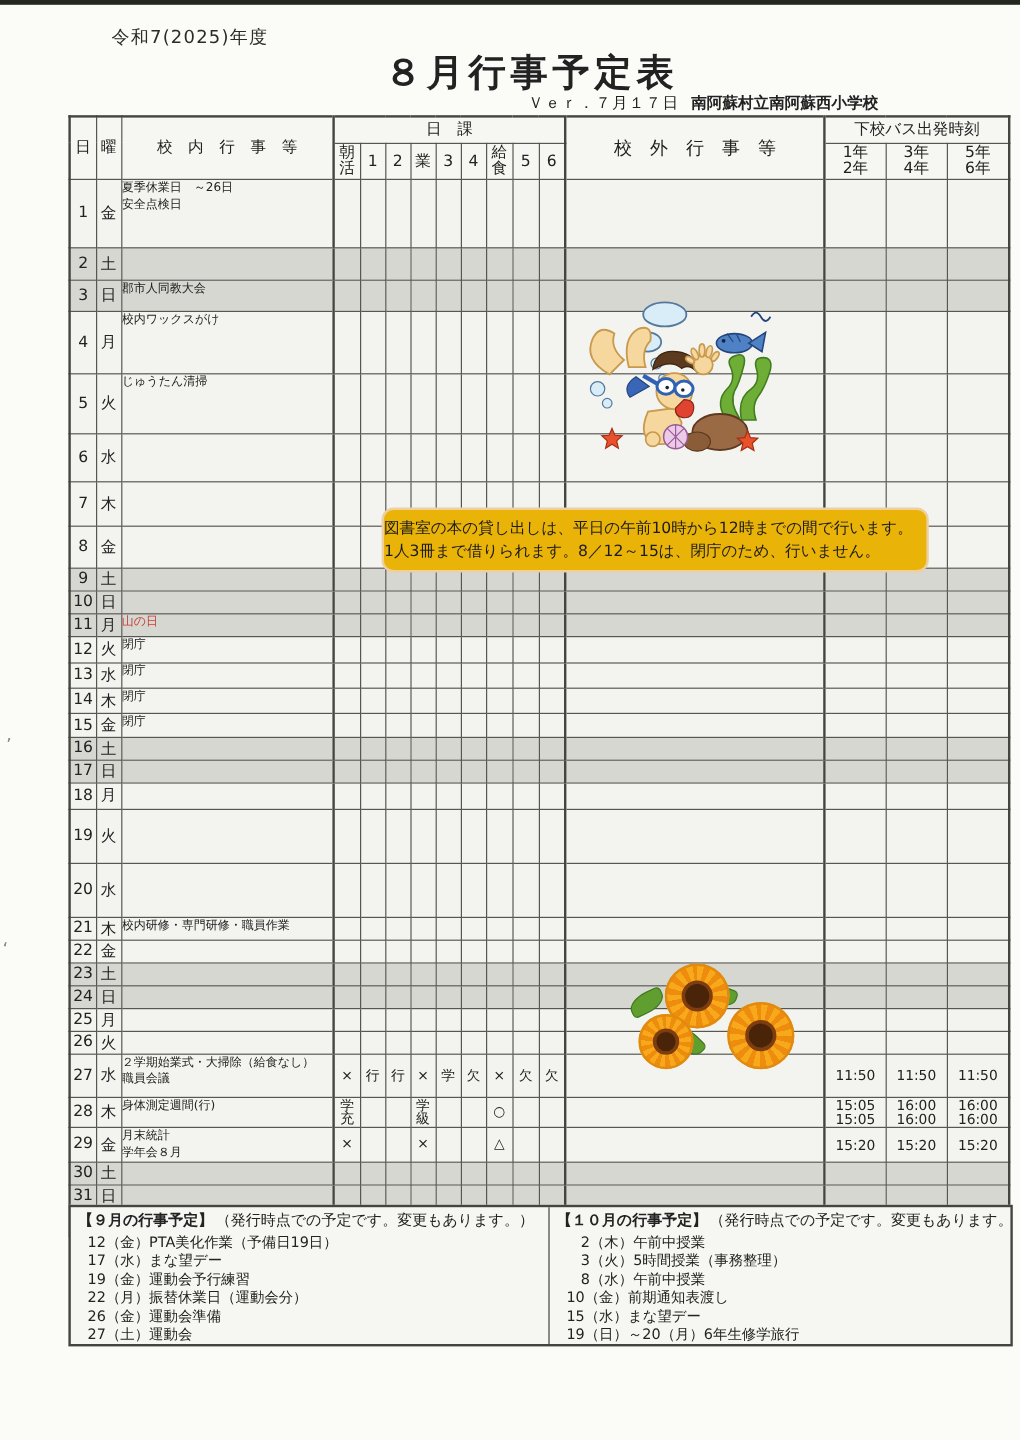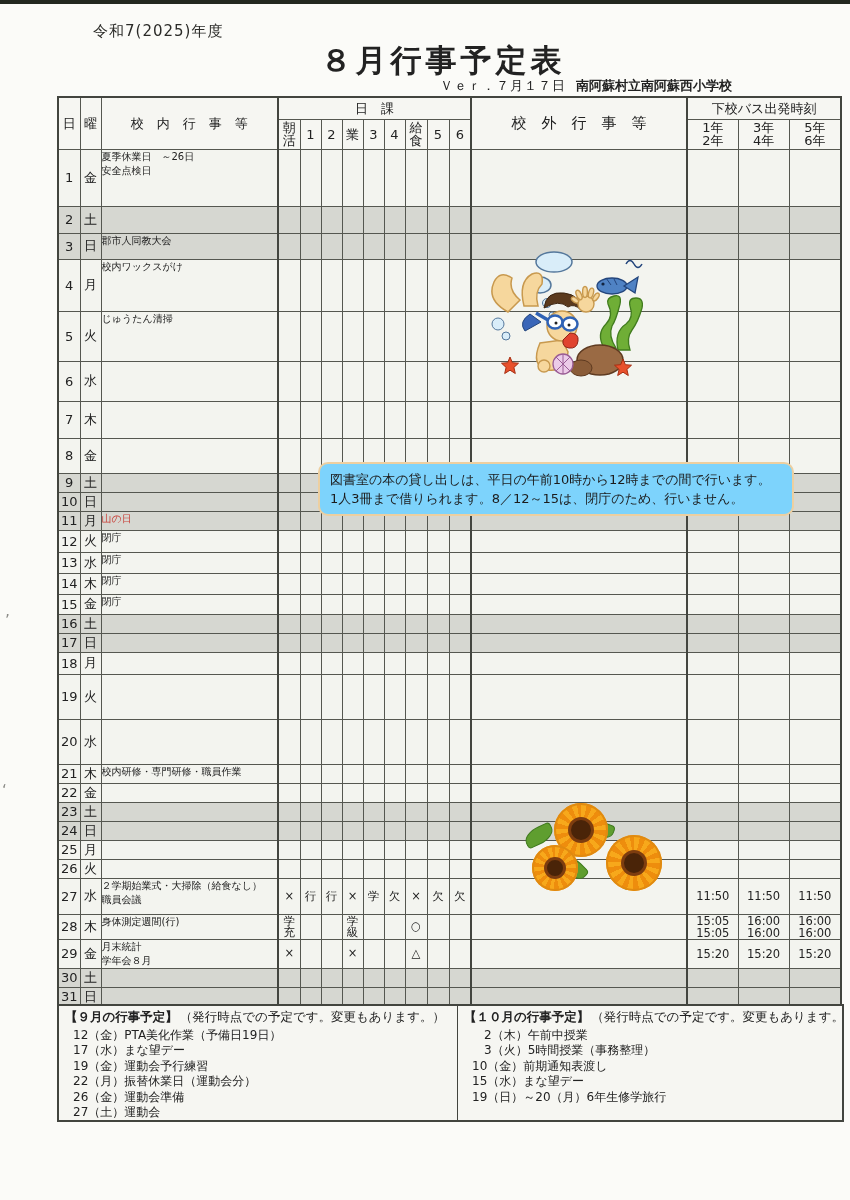--- a/index.html
+++ b/index.html
@@ -29,21 +29,21 @@
   tr.weekend td{background:#d6d7d1;}
   .sec-left{border-left:2px solid #43453f !important;}
   .red{color:#c9413a;}
   .sum-count{font-size:14px;text-align:center;background:#f3f4ef;}
   .sum-mid{background:#f3f4ef;}
   .sum-mid .wrap{display:flex;align-items:center;font-size:13px;padding:0 4px;}
   .sum-mid .meals{margin-left:auto;padding-right:40px;display:flex;gap:20px;}
   .sum-right{font-size:13px;background:#f3f4ef;padding-left:10px;}
 
   
-  .notice{position:absolute;left:318px;top:423px;width:452px;background:#7dd3fc;border:2px solid #edcfa0;border-radius:10px;padding:6px 10px;font-size:13px;line-height:19px;white-space:pre-line;z-index:5;color:#1c1c1c;margin-top:39px;}
+  .notice{position:absolute;left:318px;top:423px;width:452px;background:#eab308;border:2px solid #edcfa0;border-radius:10px;padding:6px 0;font-size:13px;line-height:19px;white-space:pre-line;z-index:5;color:#1c1c1c;}
 
   
   .upcoming{position:absolute;left:57px;top:1004px;width:783px;height:114px;border:2px solid #43453f;display:grid;grid-template-columns:398px 1fr;background:#f6f6f2;}
   .up-col{overflow:hidden;}
   .up-col.right{border-left:1.5px solid #43453f;}
   .up-head{display:flex;align-items:center;font-size:12.5px;padding:3px 0 1px 6px;white-space:nowrap;}
   .up-head .t{font-weight:bold;margin-right:2px;}
   .up-list{list-style:none;margin:1px 0 0 0;padding:0 0 0 14px;font-size:12px;line-height:15.4px;white-space:pre;}
 
   
@@ -777,16 +777,16 @@
         <span class="t">【９月の行事予定】</span>
         <span>（発行時点での予定です。変更もあります。）</span>
       </div>
       <ul class="up-list"><li>12（金）PTA美化作業（予備日19日）</li><li>17（水）まな望デー</li><li>19（金）運動会予行練習</li><li>22（月）振替休業日（運動会分）</li><li>26（金）運動会準備</li><li>27（土）運動会</li></ul>
     </div>
     <div class="up-col right">
       <div class="up-head">
         <span class="t">【１０月の行事予定】</span>
         <span>（発行時点での予定です。変更もあります。）</span>
       </div>
-      <ul class="up-list"><li>　2（木）午前中授業</li><li>　3（火）5時間授業（事務整理）</li><li>10（金）前期通知表渡し</li><li>15（水）まな望デー</li><li>19（日）～20（月）6年生修学旅行</li></ul>
+      <ul class="up-list"><li>　2（木）午前中授業</li><li>　3（火）5時間授業（事務整理）</li><li>　8（水）午前中授業</li><li>10（金）前期通知表渡し</li><li>15（水）まな望デー</li><li>19（日）～20（月）6年生修学旅行</li></ul>
     </div>
   </div>
 </div>
 
 </body></html>

